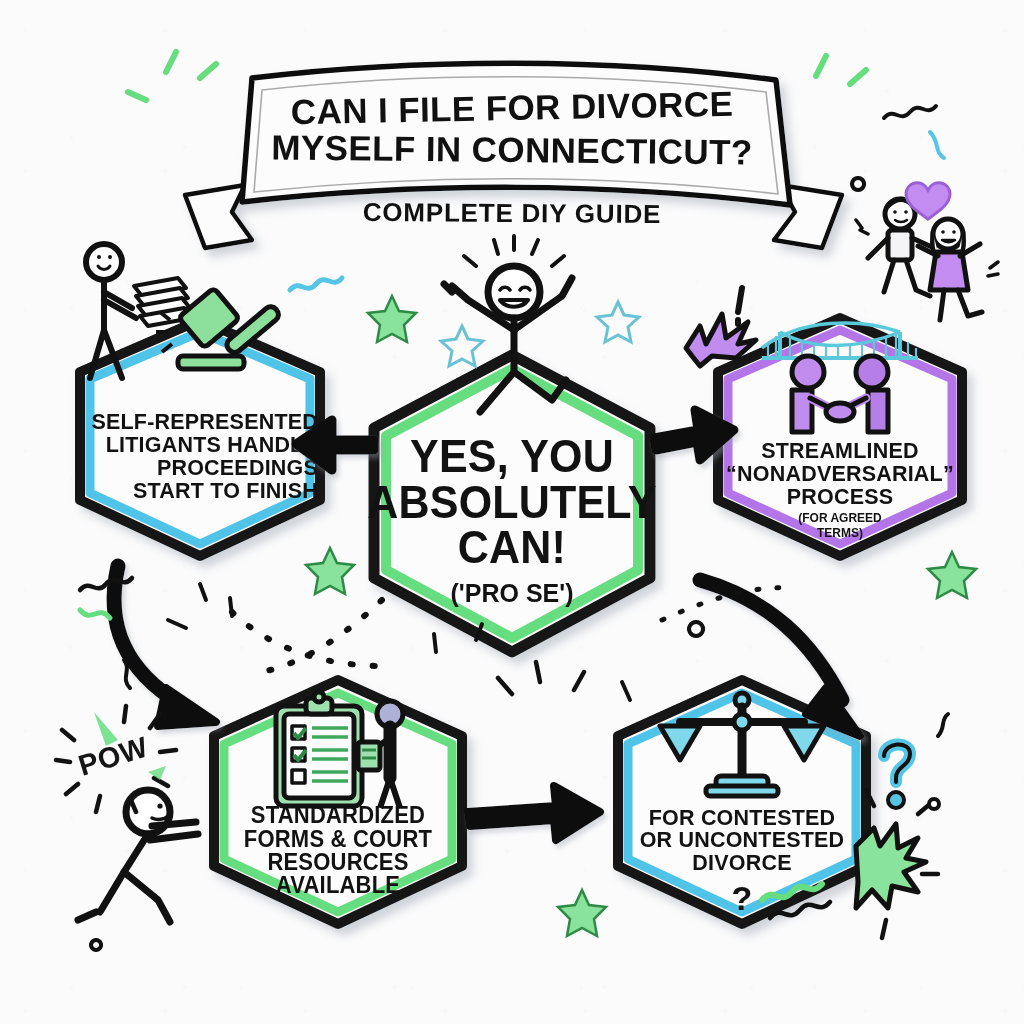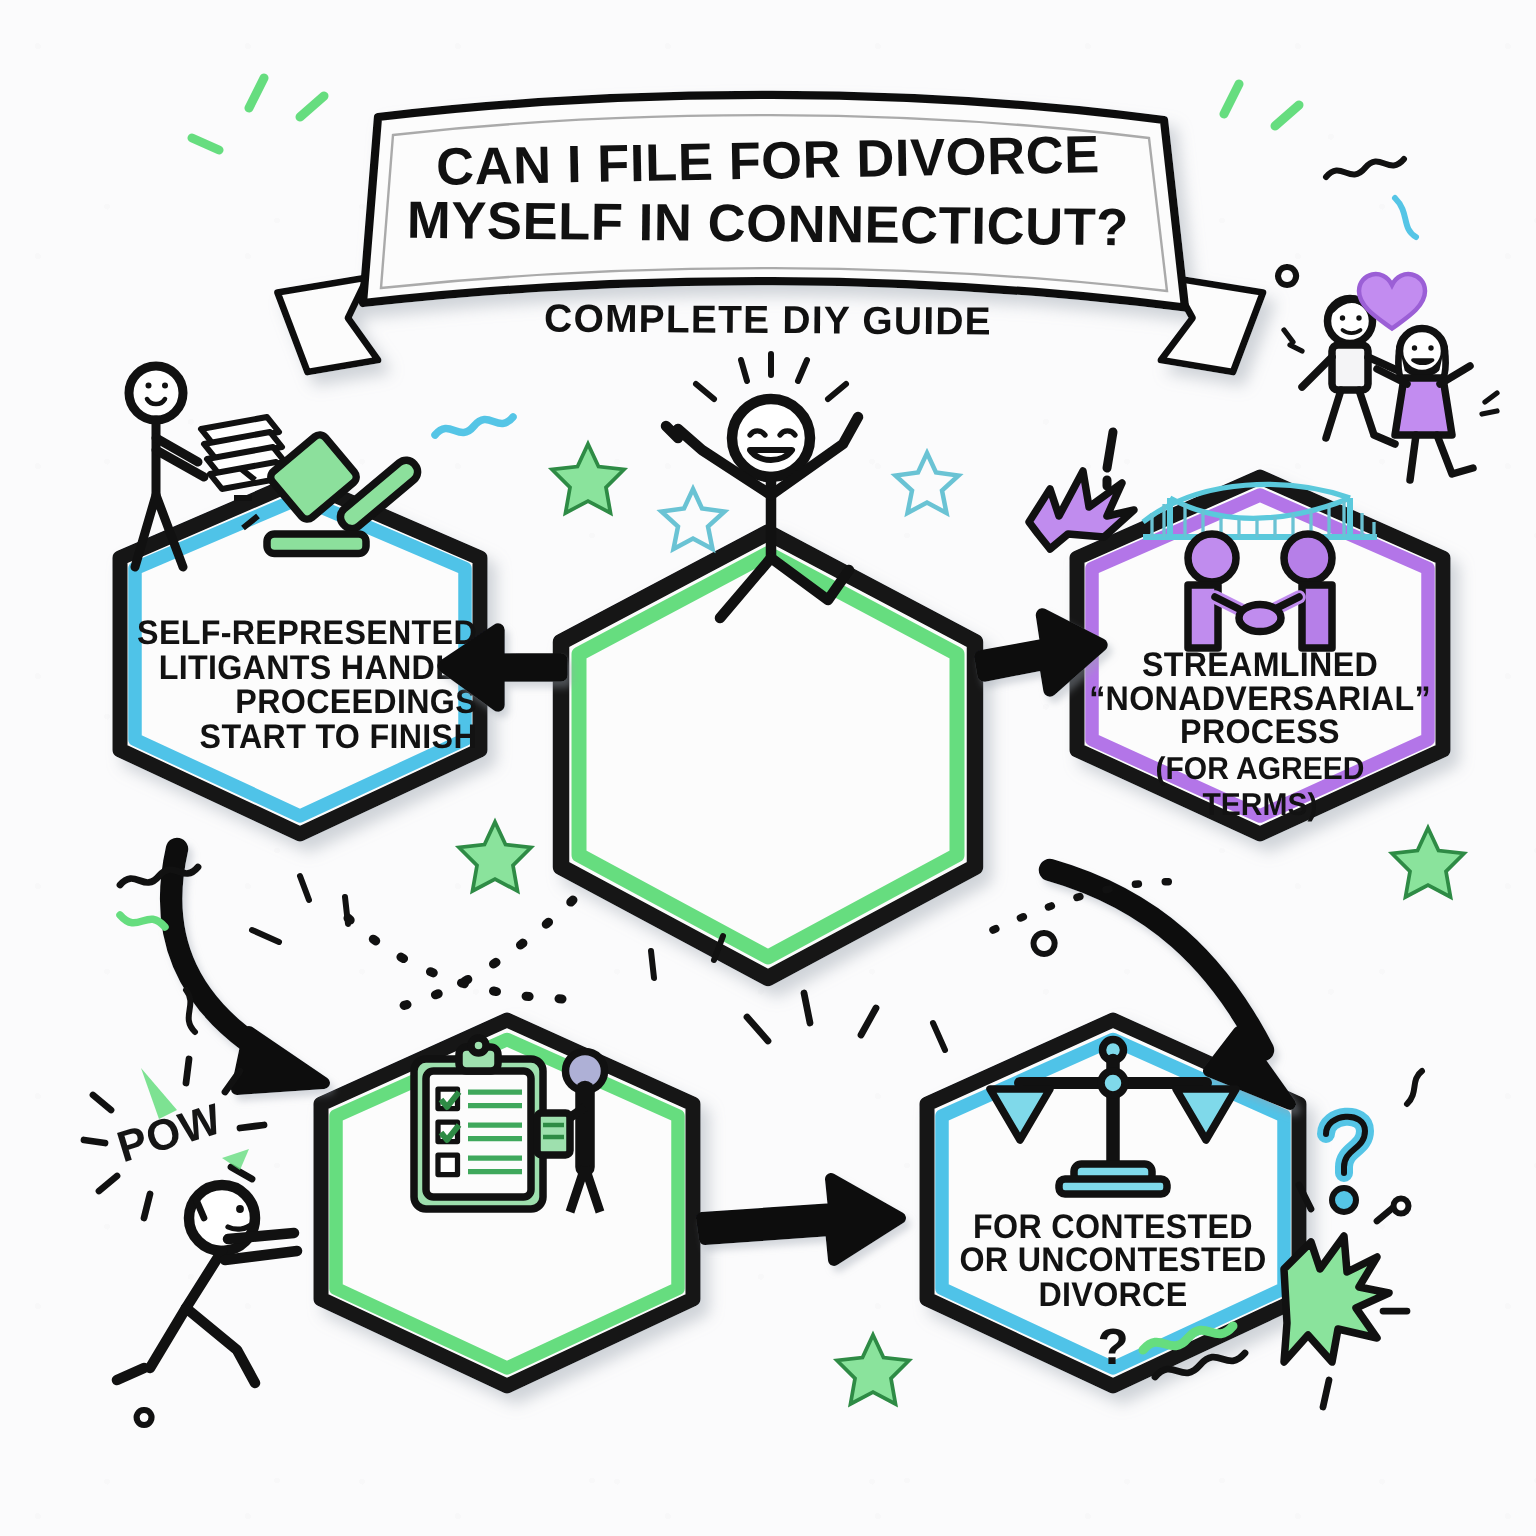--- a/index.html
+++ b/index.html
@@ -52,21 +52,21 @@
     line-height:1.05;
     transform:scaleY(1.05);
   }
 
   
   #hex-center .label { font-size:43px; }
   #hex-center .sub   { font-size:25px; margin-top:9px; }
 
   #hex-tl .label { font-size:21.5px; }
   #hex-tr .label { font-size:21.5px; }
-  #hex-tr .sub   { font-size:20px; margin-top:3px; }
+  #hex-tr .sub   { font-size:12px; margin-top:3px; }
   #hex-bl .label { font-size:22px; }
   #hex-br .label { font-size:21.5px; }
 
   .qmark-big {
     position:relative; z-index:3;
     font-size:34px; font-weight:bold; color:#121212;
     margin-top:4px;
   }
 
   .doodle-text {
@@ -363,36 +363,48 @@
       <path d="M858,178 a6,6 0 1 0 .1,0" stroke="#111" stroke-width="4"></path>
       <path d="M630,700 l-8,-18" stroke="#111" stroke-width="4"></path>
       <path d="M476,640 l6,-16 M436,652 l-2,-18" stroke="#111" stroke-width="4"></path>
     </g>
   </svg>
 
   <div class="banner-line" id="banner-l1">CAN I FILE FOR DIVORCE</div>
   <div class="banner-line" id="banner-l2">MYSELF IN CONNECTICUT?</div>
   <div class="banner-line" id="banner-sub">COMPLETE DIY GUIDE</div>
 
+  <div class="hex" id="hex-center" style="left:374px; top:400px; width:276px; height:240px;">
+    <div class="label">YES, YOU</div>
+    <div class="label">ABSOLUTELY</div>
+    <div class="label">CAN!</div>
+    <div class="sub">('PRO SE')</div>
+  </div>
 
   <div class="hex" id="hex-tl" style="left:82px; top:392px; width:236px; height:130px;align-items:flex-end;">
     <div class="label">SELF-REPRESENTED</div>
     <div class="label">LITIGANTS HANDLE</div>
     <div class="label">PROCEEDINGS</div>
     <div class="label">START TO FINISH</div>
   </div>
 
   <div class="hex" id="hex-tr" style="left:722px; top:420px; width:236px; height:140px;">
     <div class="label">STREAMLINED</div>
     <div class="label">“NONADVERSARIAL”</div>
     <div class="label">PROCESS</div>
     <div class="sub">(FOR AGREED</div>
     <div class="sub">TERMS)</div>
   </div>
 
+  <div class="hex" id="hex-bl" style="left:216px; top:788px; width:244px; height:126px;">
+    <div class="label">STANDARDIZED</div>
+    <div class="label">FORMS &amp; COURT</div>
+    <div class="label">RESOURCES</div>
+    <div class="label">AVAILABLE</div>
+  </div>
 
   <div class="hex" id="hex-br" style="left:620px; top:786px; width:244px; height:132px;justify-content:flex-end;">
     <div class="label">FOR CONTESTED</div>
     <div class="label">OR UNCONTESTED</div>
     <div class="label">DIVORCE</div>
     <div class="qmark-big">?</div>
   </div>
 
   <div class="doodle-text" id="pow-text">POW</div>
 

